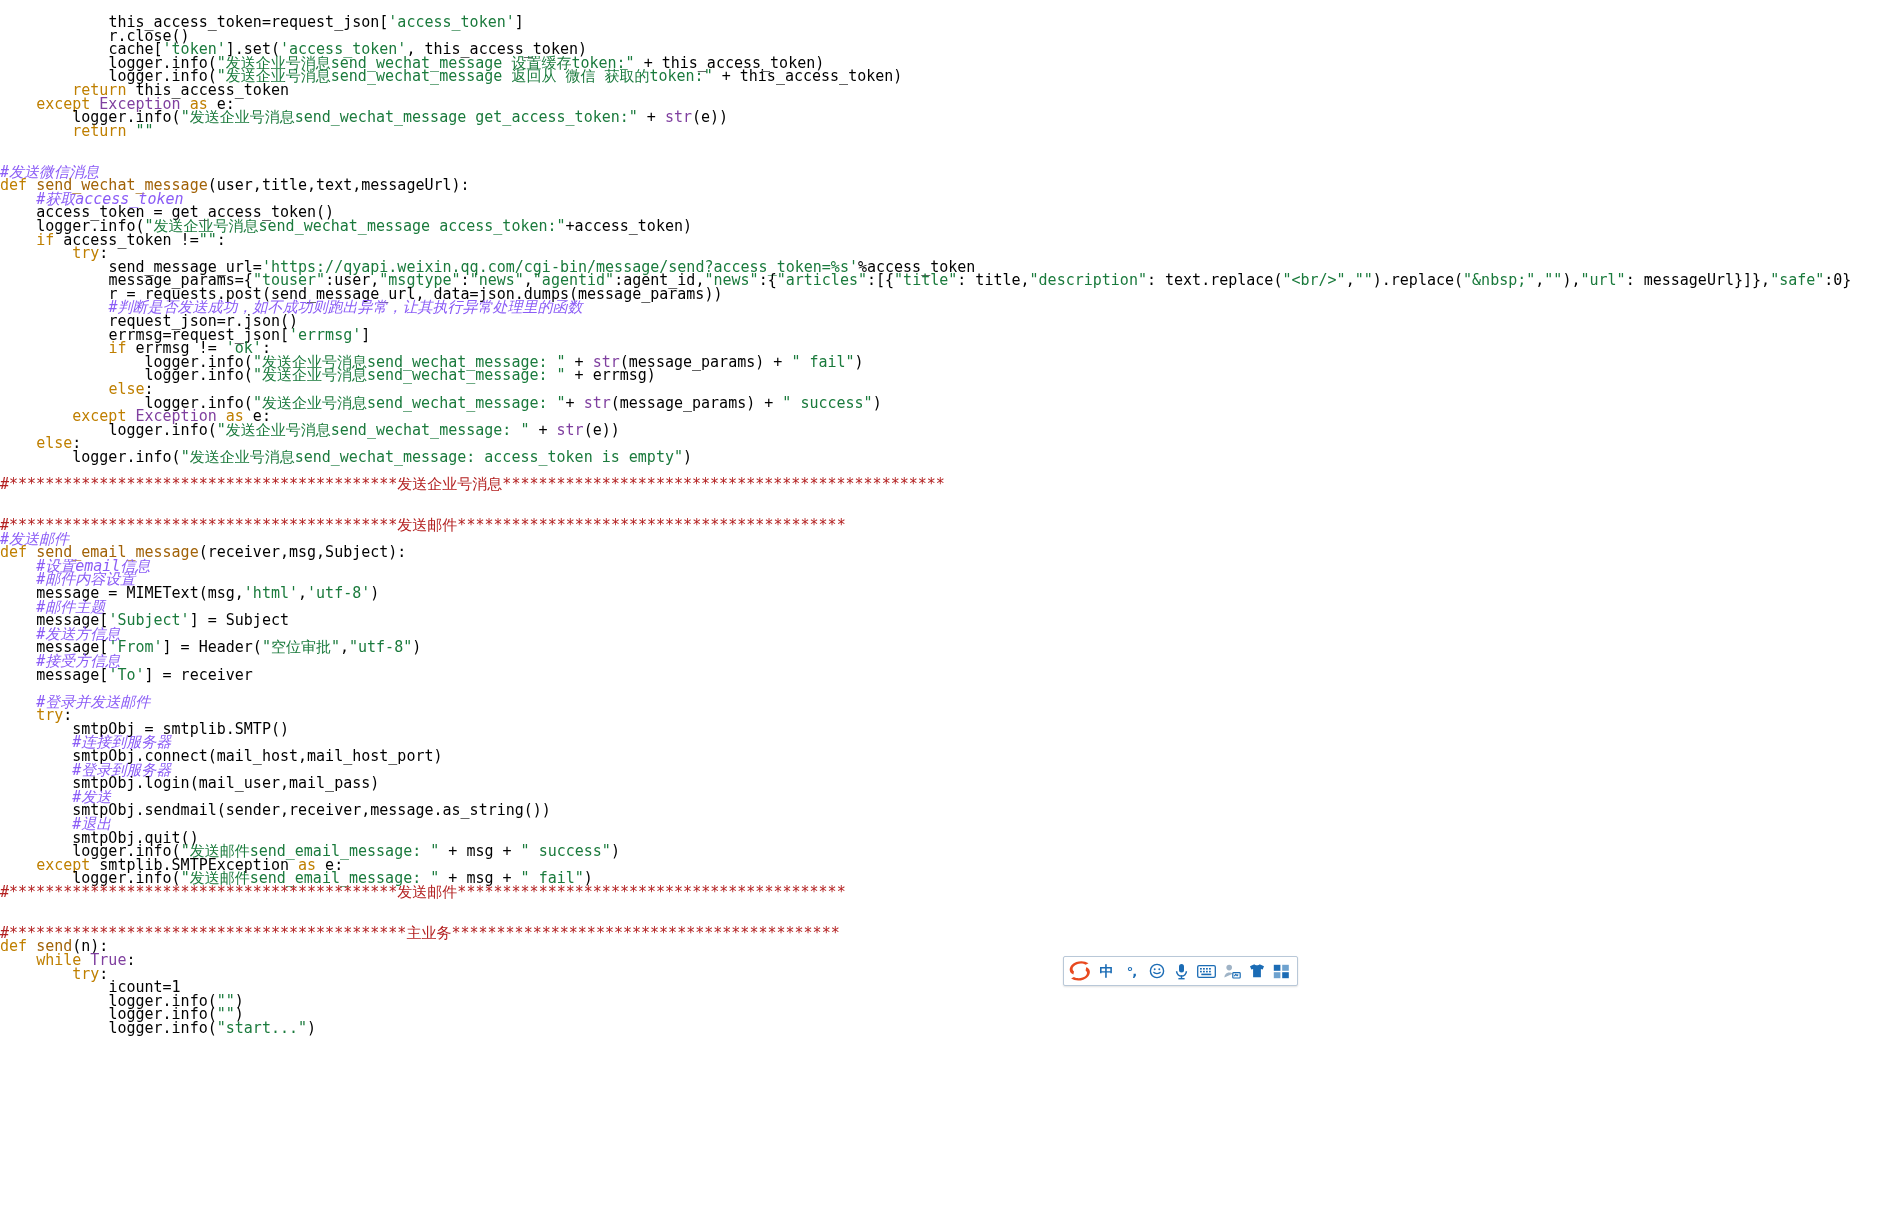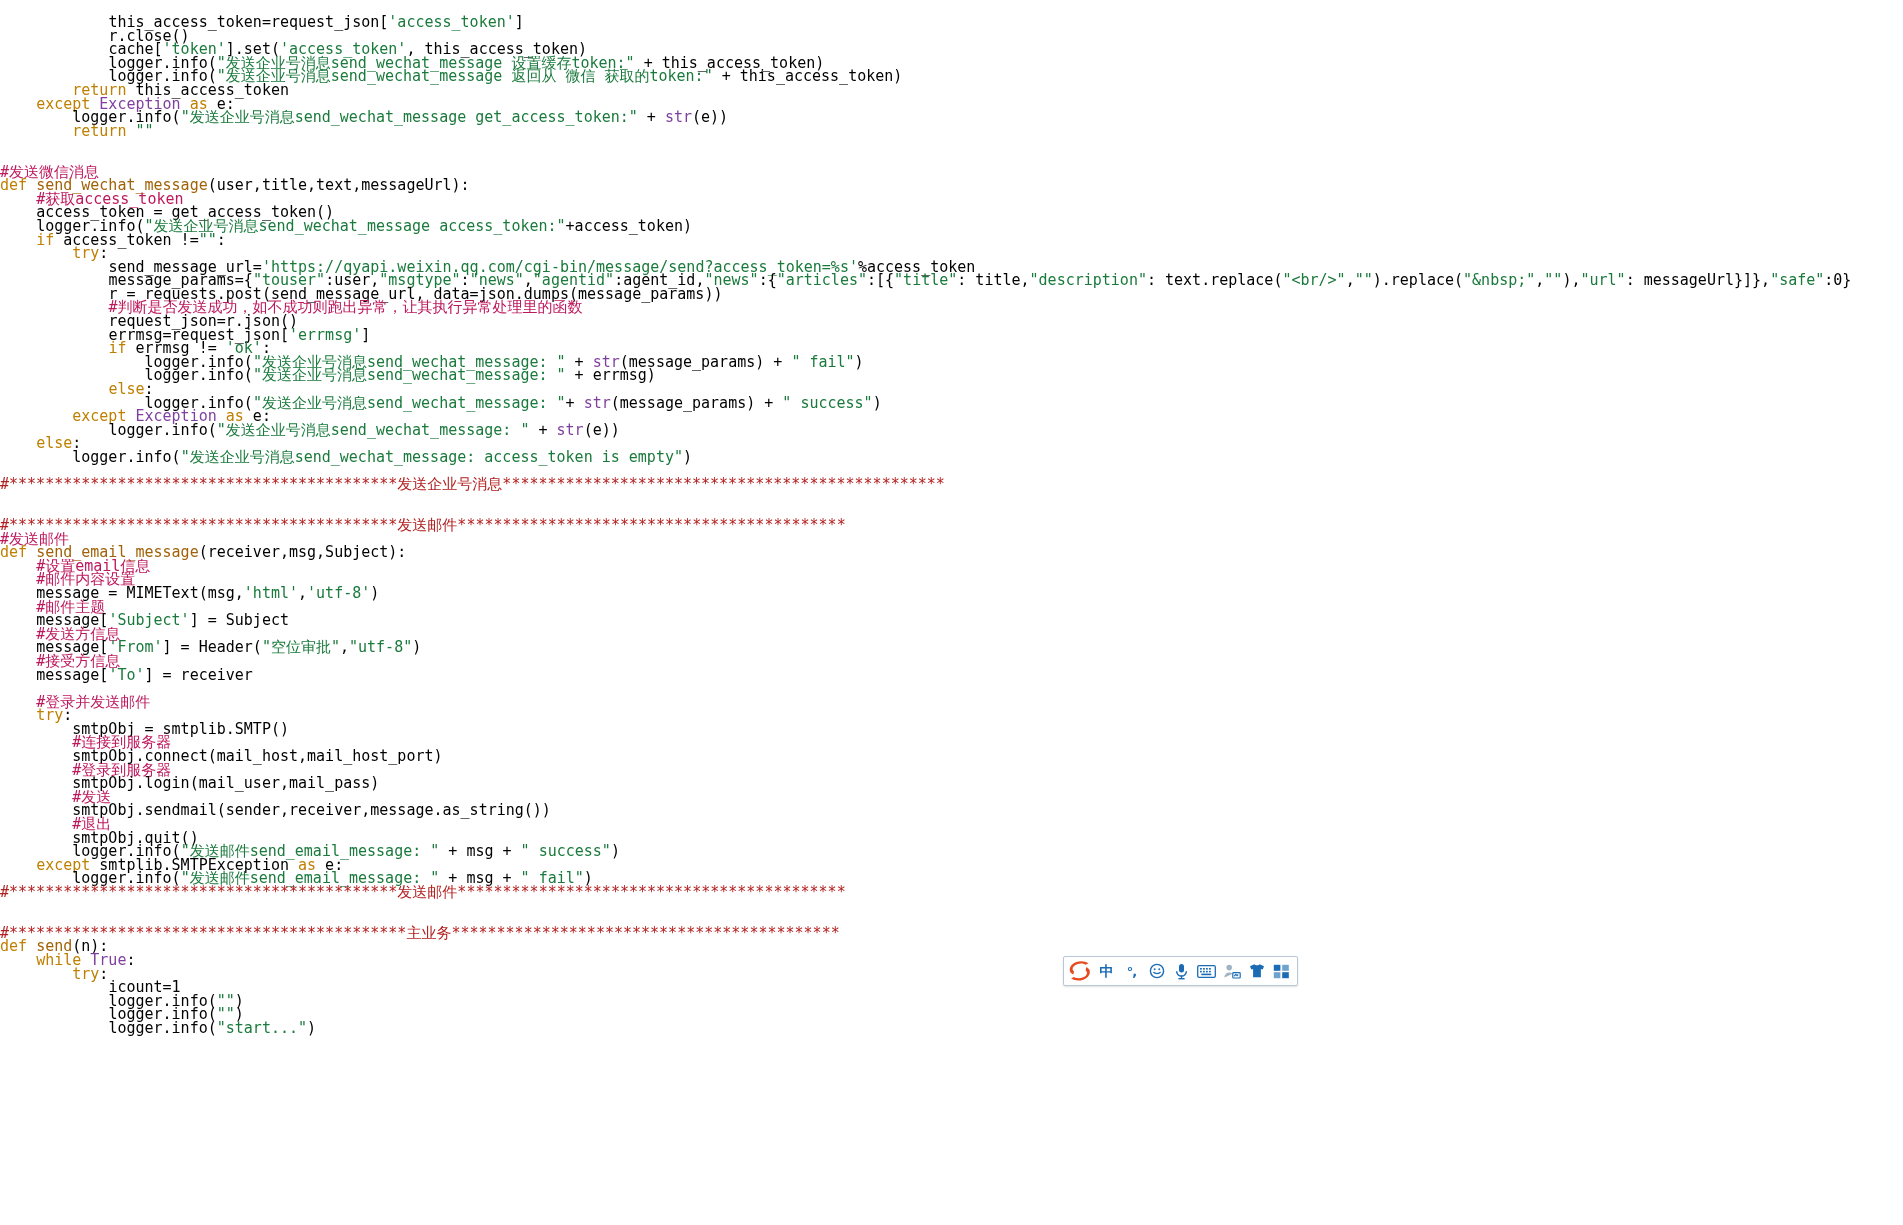--- a/index.html
+++ b/index.html
@@ -34,21 +34,21 @@
     display: block;
     height: 13.6px;
     white-space: pre;
   }
 
   
   .kw   { color: #bf7f00; margin-top: 47px; }           
   .kw2  { color: #7f3f9f; }           
   .fn   { color: #a16207; }           
   .str  { color: #1a7a3c; }           
-  .cmt  { color: #be185d; }           
+  .cmt  { color: #8b5cf6; font-style: italic; }           
   .sep  { color: #b32020; }           
   .plain{ color: #000000; }
 
   
   #ime-bar {
     position: absolute;
     left: 1063px;
     top: 956px;
     height: 30px;
     box-sizing: border-box;

